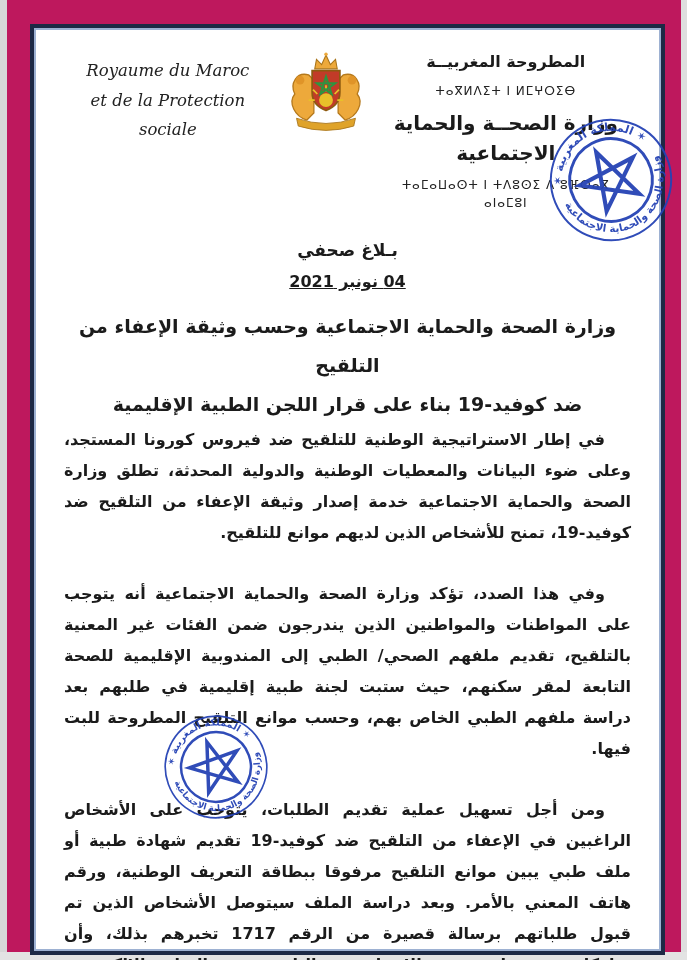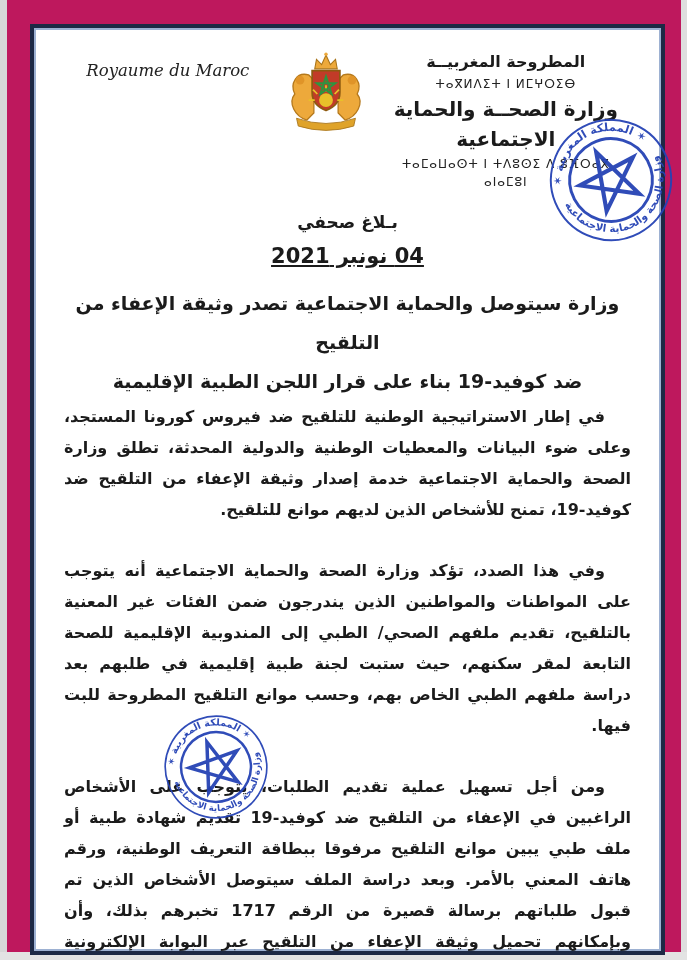--- a/index.html
+++ b/index.html
@@ -12,26 +12,26 @@
         border:4px solid #1d2945;box-sizing:border-box;}
   .page-inner{position:absolute;inset:0;border:2px solid #9db1d2;box-sizing:border-box;
         padding:12px 26px 0 26px;}
   
   .hdr{display:flex;justify-content:space-between;align-items:flex-start;}
   .french{width:218px;text-align:center;font-family:"DejaVu Serif",serif;font-style:italic;
         font-size:16.5px;line-height:1.8;padding-top:14px;color:#222;}
   .emblem-box{width:108px;padding-top:6px;}
   .ar-head{width:262px;text-align:center;direction:rtl;padding-top:8px;line-height:1.5;}
   .ar-head .big{font-size:16px;font-weight:bold;}
-  .ar-head .tif{font-size:12px;letter-spacing:1px;color:#222;margin:1px 0;}
+  .ar-head .tif{font-size:12px;letter-spacing:1px;color:#222;margin:8px 0;}
   .ar-head .min{font-size:20px;font-weight:bold;}
   
   .press{margin-top:20px;text-align:center;direction:rtl;}
   .press .lbl{font-size:17px;font-weight:bold;}
-  .press .date{font-size:21px;font-weight:bold;text-decoration:underline;margin-top:12px;}
+  .press .date{font-size:16px;font-weight:bold;text-decoration:underline;margin-top:12px;}
   
   .title{margin-top:16px;direction:rtl;text-align:center;font-weight:bold;font-size:19px;line-height:2.05;}
   
   .bodytxt{margin-top:0;}
   .para{direction:rtl;text-align:justify;font-size:16px;font-weight:600;line-height:31px;
         margin:0 2px 30px 2px;text-indent:26px;}
   .url{direction:ltr;unicode-bidi:embed;font-weight:bold;font-size:18px;font-family:"Liberation Serif","DejaVu Serif",serif;}
   
   .stamp{position:absolute;opacity:.95;z-index:3;pointer-events:none;}
   .stamp-top{top:86px;right:-16px;width:128px;height:128px;transform:rotate(-28deg);}
@@ -44,20 +44,21 @@
   <div class="edge-left"></div>
   <div class="edge-right"></div>
   <div class="edge-bottom"></div>
 
   <div class="page">
     <div class="page-inner">
 
       <div class="hdr">
         <div class="french">
           <div>Royaume du Maroc</div>
+          <div>et de la Protection sociale</div>
         </div>
 
         <div class="emblem-box">
           <svg width="104" height="92" viewBox="0 0 120 100" aria-hidden="true">
 
             <path d="M26,78 Q60,90 94,78 L92,87 Q60,97 28,87 Z" fill="#dfa32a" stroke="#a8741a" stroke-width="1"></path>
 
             <path d="M40,28 C26,24 18,38 24,50 C16,60 24,76 38,80 L46,72 L46,34 Z" fill="#eda93b" stroke="#b5791c" stroke-width="1.5"></path>
             <circle cx="30" cy="34" r="5" fill="#e09428"></circle>
 
@@ -83,21 +84,21 @@
           <div class="tif">ⵜⴰⵎⴰⵡⴰⵙⵜ ⵏ ⵜⴷⵓⵙⵉ ⴷ ⵓⴼⵔⴰⴳ ⴰⵏⴰⵎⵓⵏ</div>
         </div>
       </div>
 
       <div class="press">
         <div class="lbl">بـلاغ صحفي</div>
         <div class="date">04 نونبر 2021</div>
       </div>
 
       <div class="title">
-        <div>وزارة سيتوصل والحماية الاجتماعية تصدر وثيقة الإعفاء من التلقيح</div>
+        <div>وزارة الصحة والحماية الاجتماعية وحسب وثيقة الإعفاء من التلقيح</div>
         <div>ضد كوفيد-19 بناء على قرار اللجن الطبية الإقليمية</div>
       </div>
 
       <div class="bodytxt">
         <p class="para">في إطار الاستراتيجية الوطنية للتلقيح ضد فيروس كورونا المستجد، وعلى ضوء البيانات والمعطيات الوطنية والدولية المحدثة، تطلق وزارة الصحة والحماية الاجتماعية خدمة إصدار وثيقة الإعفاء من التلقيح ضد كوفيد-19، تمنح للأشخاص الذين لديهم موانع للتلقيح.</p>
         <p class="para">وفي هذا الصدد، تؤكد وزارة الصحة والحماية الاجتماعية أنه يتوجب على المواطنات والمواطنين الذين يندرجون ضمن الفئات غير المعنية بالتلقيح، تقديم ملفهم الصحي/ الطبي إلى المندوبية الإقليمية للصحة التابعة لمقر سكنهم، حيث ستبت لجنة طبية إقليمية في طلبهم بعد دراسة ملفهم الطبي الخاص بهم، وحسب موانع التلقيح المطروحة للبت فيها.</p>
         <p class="para"><span>ومن أجل تسهيل عملية تقديم الطلبات، يتوجب على الأشخاص الراغبين في الإعفاء من التلقيح ضد كوفيد-19 تقديم شهادة طبية أو ملف طبي يبين موانع التلقيح مرفوقا ببطاقة التعريف الوطنية، ورقم هاتف المعني بالأمر. وبعد دراسة الملف سيتوصل الأشخاص الذين تم قبول طلباتهم برسالة قصيرة من الرقم 1717 تخبرهم بذلك، وأن وبإمكانهم تحميل وثيقة الإعفاء من التلقيح عبر البوابة الإلكترونية</span>
           <span class="url">www.liqahcorona.ma</span></p>
       </div>
 

